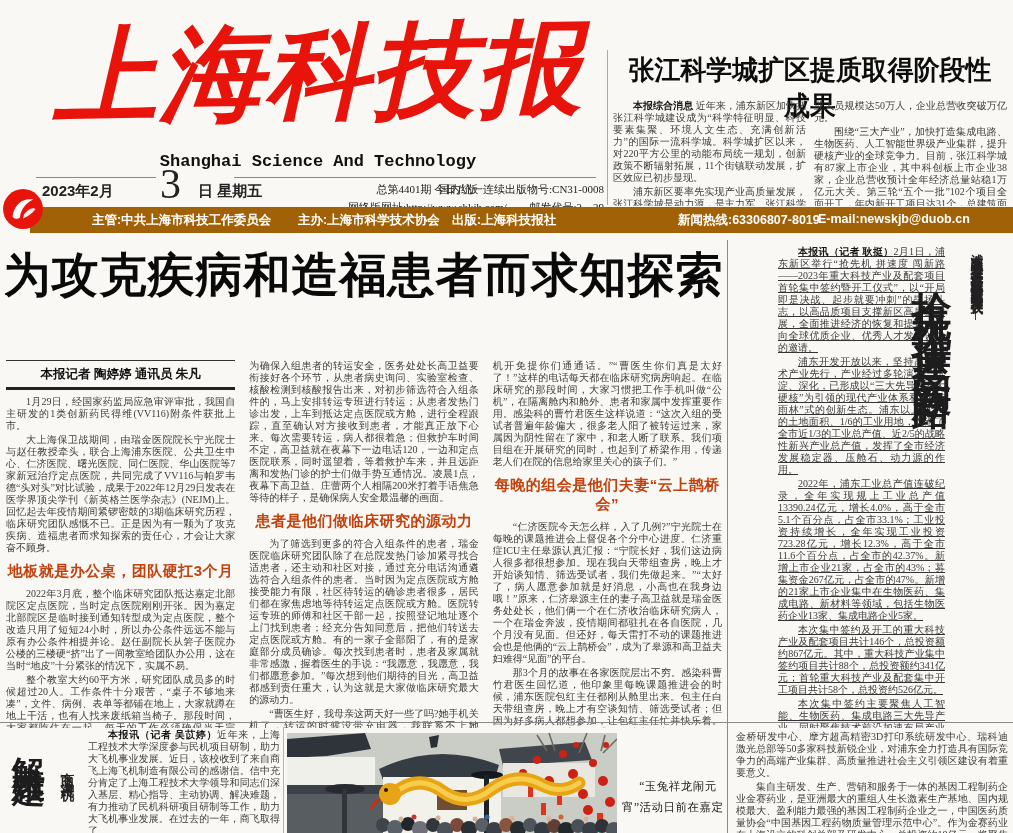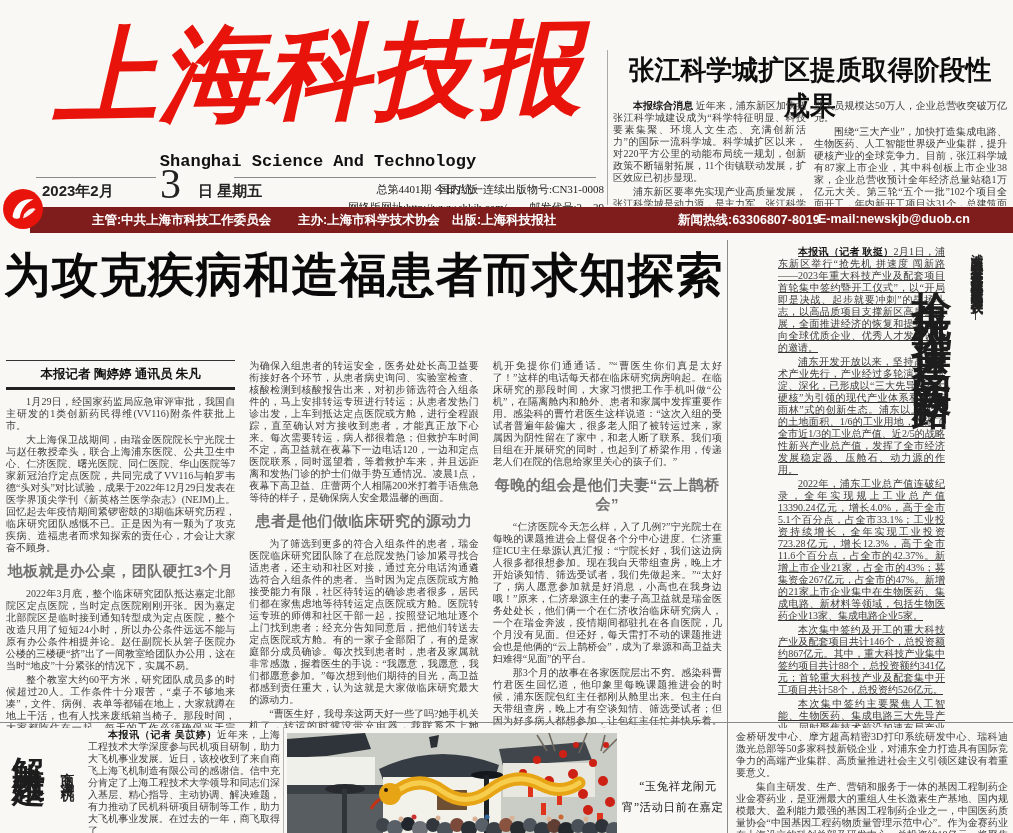--- a/index.html
+++ b/index.html
@@ -26,41 +26,41 @@
            font-size:11px;line-height:1.65;color:#222;}
   .vdiv-mast{position:absolute;left:607px;top:50px;height:155px;border-left:1px solid #aaa;}
   
   .zj-h{position:absolute;left:610px;top:52px;width:400px;text-align:center;
         font-family:"Liberation Sans",sans-serif;font-weight:900;font-size:27px;
         letter-spacing:0;color:#0d0d0d;transform:scaleX(.96);}
   .zj-cols{position:absolute;left:613px;top:100px;width:397px;height:106px;
            display:flex;gap:8px;overflow:hidden;}
   .zj-col{width:193px;}
   
-  .bar{position:absolute;left:30px;top:207px;width:983px;height:26px;background:#7f1d1d;}
+  .bar{position:absolute;left:30px;top:207px;width:983px;height:26px;background:#a16207;}
   .bar span{position:absolute;top:5px;color:#fff;font-family:"Liberation Sans",sans-serif;
             font-weight:bold;font-size:12.5px;white-space:nowrap;}
   .logo{position:absolute;left:2px;top:188px;width:42px;height:42px;}
   
   .main-h{position:absolute;left:0;top:244px;width:727px;text-align:center;
           font-family:"Liberation Sans",sans-serif;font-weight:900;font-size:47px;
           letter-spacing:1px;color:#0a0a0a;}
   .main-sub{position:absolute;left:0;top:319px;width:727px;text-align:center;
             font-family:"Liberation Sans",sans-serif;font-weight:bold;font-size:19px;color:#111;}
   .cols{position:absolute;left:6px;top:352px;width:716px;height:368px;display:flex;gap:14px;margin-top:8px;}
   .col{flex:1;overflow:hidden;}
   .byline{font-family:"Liberation Sans",sans-serif;font-weight:bold;font-size:12.5px;
           text-align:center;color:#111;padding:5px 0 4px;border-top:1.5px solid #333;
           border-bottom:3px solid #222;margin-bottom:6px;}
   p.body{margin:0 0 2px 0;text-indent:2em;text-align:justify;font-size:10px;
          line-height:1.2;color:#3b3b3b;}
   p.noind{text-indent:0;}
   .lead{font-weight:bold;color:#161616;}
   .col-h{font-family:"Liberation Sans",sans-serif;font-weight:bold;font-size:15px;
-         text-align:center;color:#737373;margin:8px 0 7px;letter-spacing:.5px;}
+         text-align:center;color:#c2410c;margin:8px 0 7px;letter-spacing:.5px;}
   
   .hrule-bottom{position:absolute;left:0;top:722px;width:1013px;border-top:1px solid #8a8a8a;}
   .vrule-right{position:absolute;left:727px;top:240px;height:593px;border-left:1px solid #8a8a8a;}
   .vrule-photo{position:absolute;left:283px;top:727px;height:106px;border-left:1px solid #b5b5b5;}
   
   .pd-text{position:absolute;left:778px;top:246px;width:167px;height:482px;overflow:hidden;text-decoration:underline;}
   .pd-big{position:absolute;left:903px;top:260px;width:58px;display:flex;
           flex-direction:column;align-items:center;gap:13px;}
   .pd-big span{writing-mode:vertical-rl;font-family:"Liberation Sans",sans-serif;
                font-weight:900;font-size:40px;letter-spacing:9px;color:#1d1d1d;line-height:1;}

